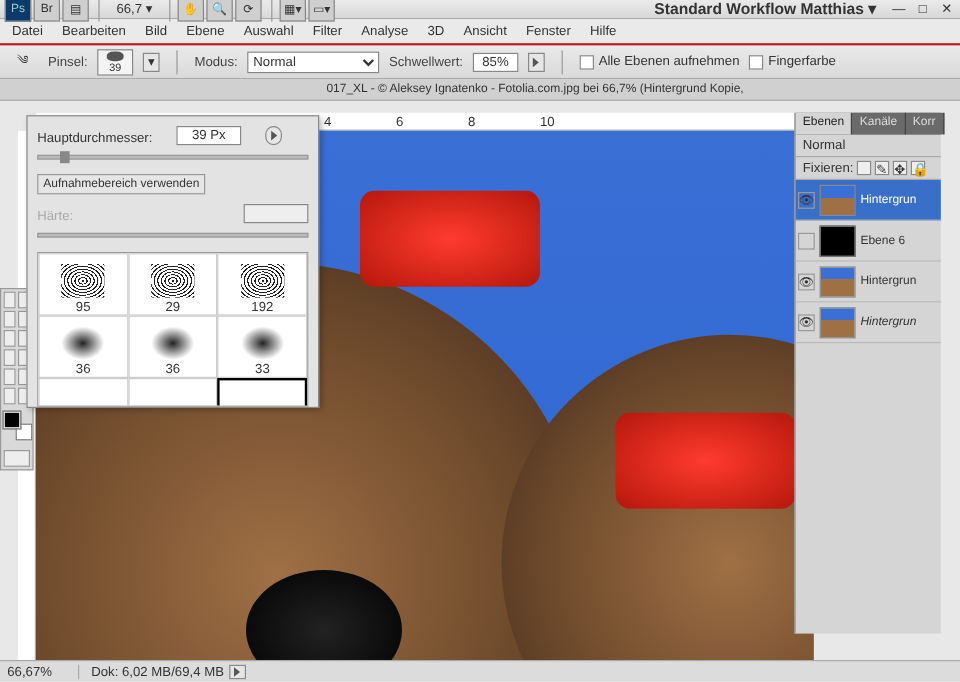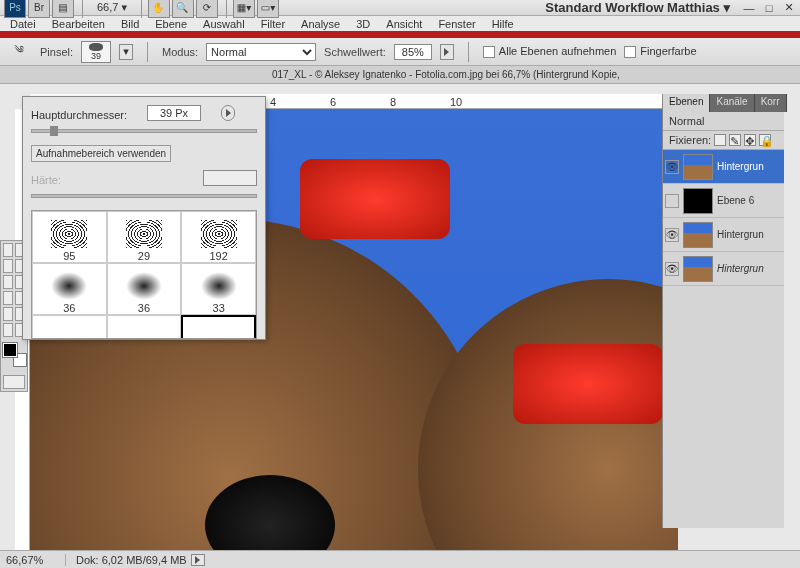--- a/index.html
+++ b/index.html
@@ -4,21 +4,21 @@
 <style>
   *{box-sizing:border-box;margin:0;padding:0;font-family:Tahoma,Arial,sans-serif;font-size:11px;color:#333}
   body{background:#e8e8e8;width:800px;height:568px;overflow:hidden;position:relative}
   .topbar{height:16px;background:linear-gradient(#eaeaea,#d8d8d8);display:flex;align-items:center;padding:0 4px;border-bottom:1px solid #aaa}
   .tb-ico{width:22px;height:20px;background:#cfcfcf;border:1px solid #888;margin-right:2px;display:flex;align-items:center;justify-content:center;font-size:10px}
   .tb-ps{background:#0b3a6b;color:#9cc}
   .tb-sep{width:1px;height:20px;background:#999;margin:0 6px}
   .tb-zoom{padding:0 8px}
   .tb-wf{margin-left:auto;font-weight:bold;font-size:13px;margin-right:6px}
   .wctl{width:14px;height:14px;margin-left:6px;display:flex;align-items:center;justify-content:center;border:1px solid transparent}
-  .menubar{height:22px;background:#eaeaea;display:flex;align-items:center;padding:0 10px;gap:16px;border-bottom:7px solid #b91c1c}
+  .menubar{height:22px;background:#eaeaea;display:flex;align-items:center;padding:0 10px;gap:16px;border-bottom:2px solid #b91c1c}
   .menubar span{cursor:default}
   .optbar{height:28px;background:linear-gradient(#eaeaea,#d9d9d9);display:flex;align-items:center;padding:0 8px;gap:8px;border-bottom:1px solid #aaa}
   .optbar label{color:#444}
   .brush-prev{width:30px;height:22px;border:1px solid #888;background:#f4f4f4;display:flex;flex-direction:column;align-items:center;justify-content:center}
   .brush-prev .sz{font-size:9px}
   select.mode{width:110px;height:18px;border:1px solid #888;background:#fff;font-size:11px}
   .pct{width:38px;height:16px;border:1px solid #888;background:#fff;text-align:center;display:inline-block;line-height:14px}
   .arrowbtn{width:14px;height:16px;border:1px solid #888;background:#e6e6e6;display:inline-flex;align-items:center;justify-content:center}
   .chk{width:12px;height:12px;border:1px solid #888;background:#fff;display:inline-block;margin-right:4px;vertical-align:middle}
   .doc-tab{height:18px;background:#d0d0d0;border-bottom:1px solid #aaa;padding-left:272px;font-size:10px;line-height:18px;white-space:nowrap;overflow:hidden}

